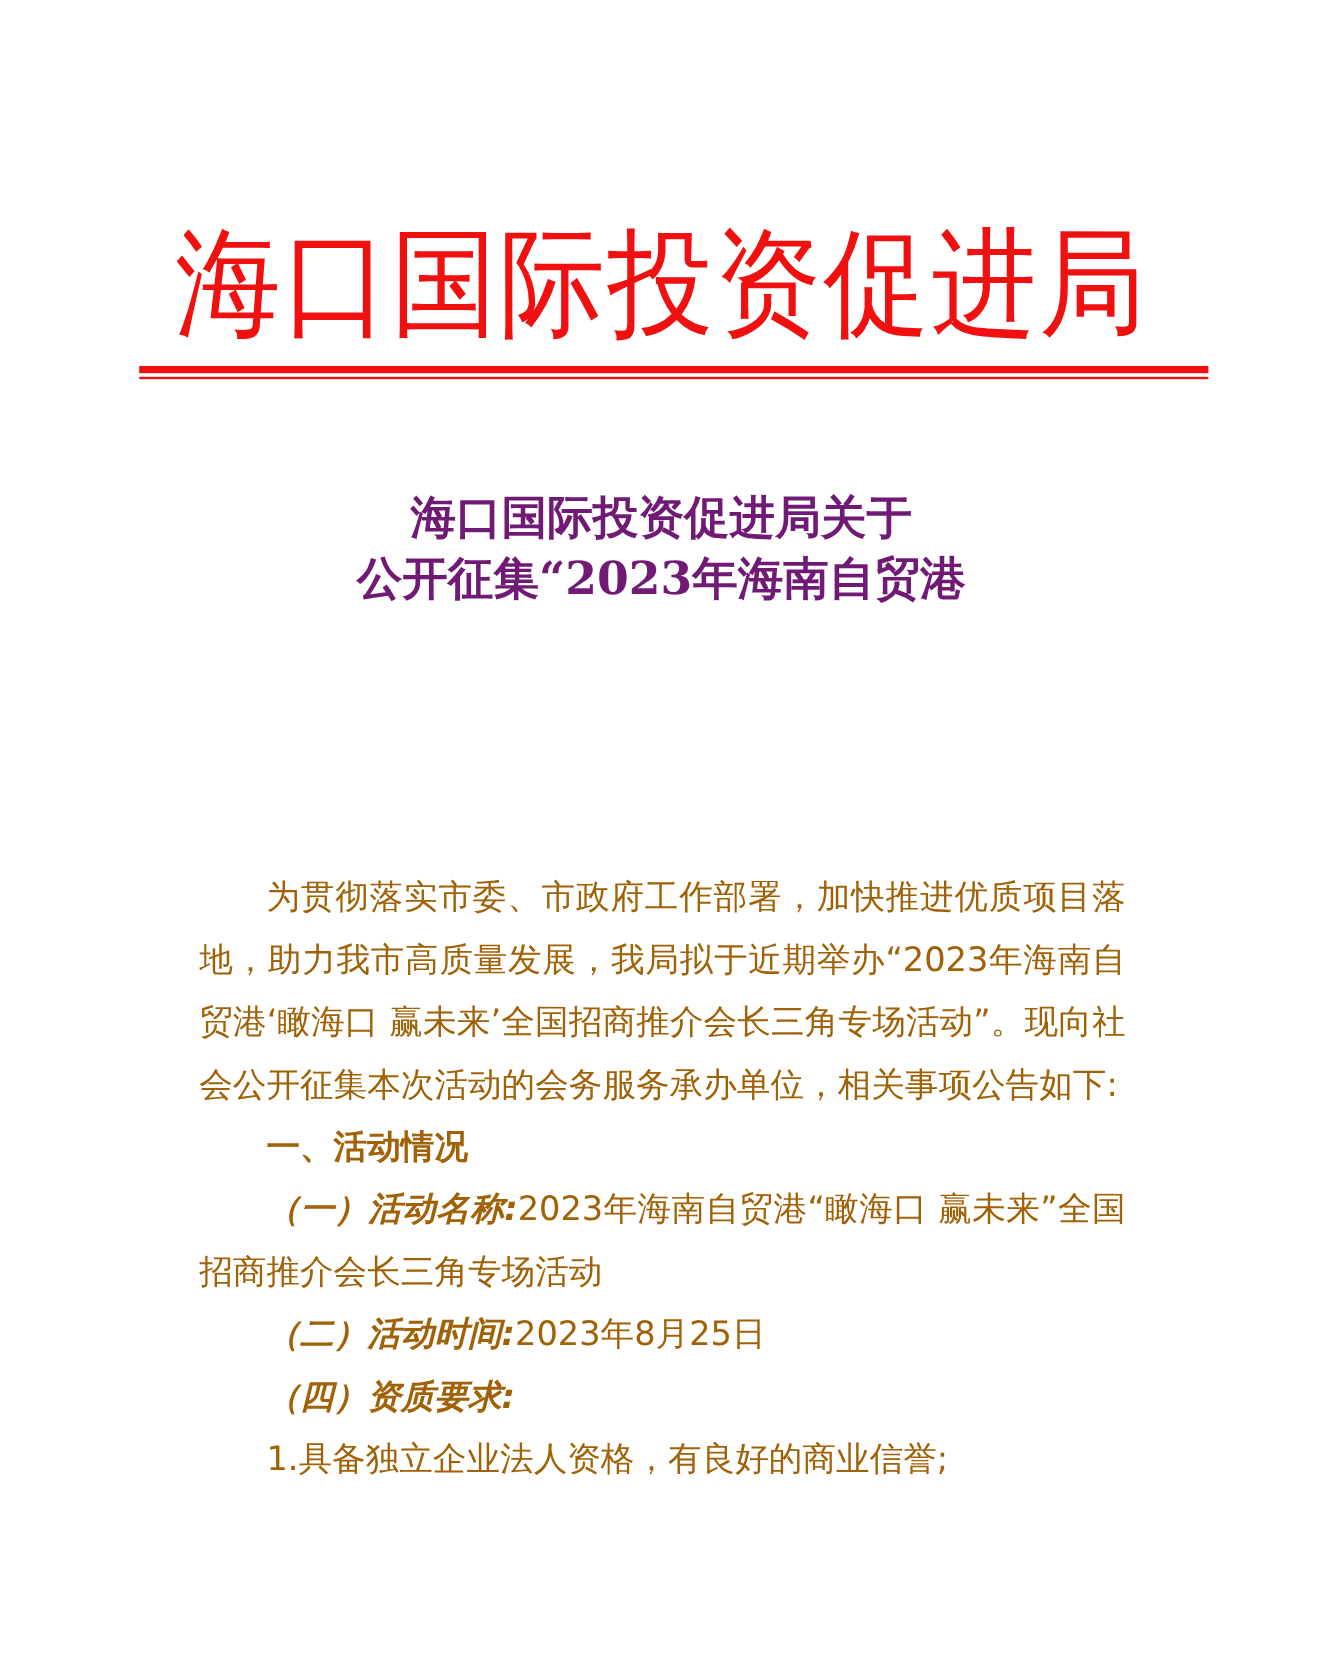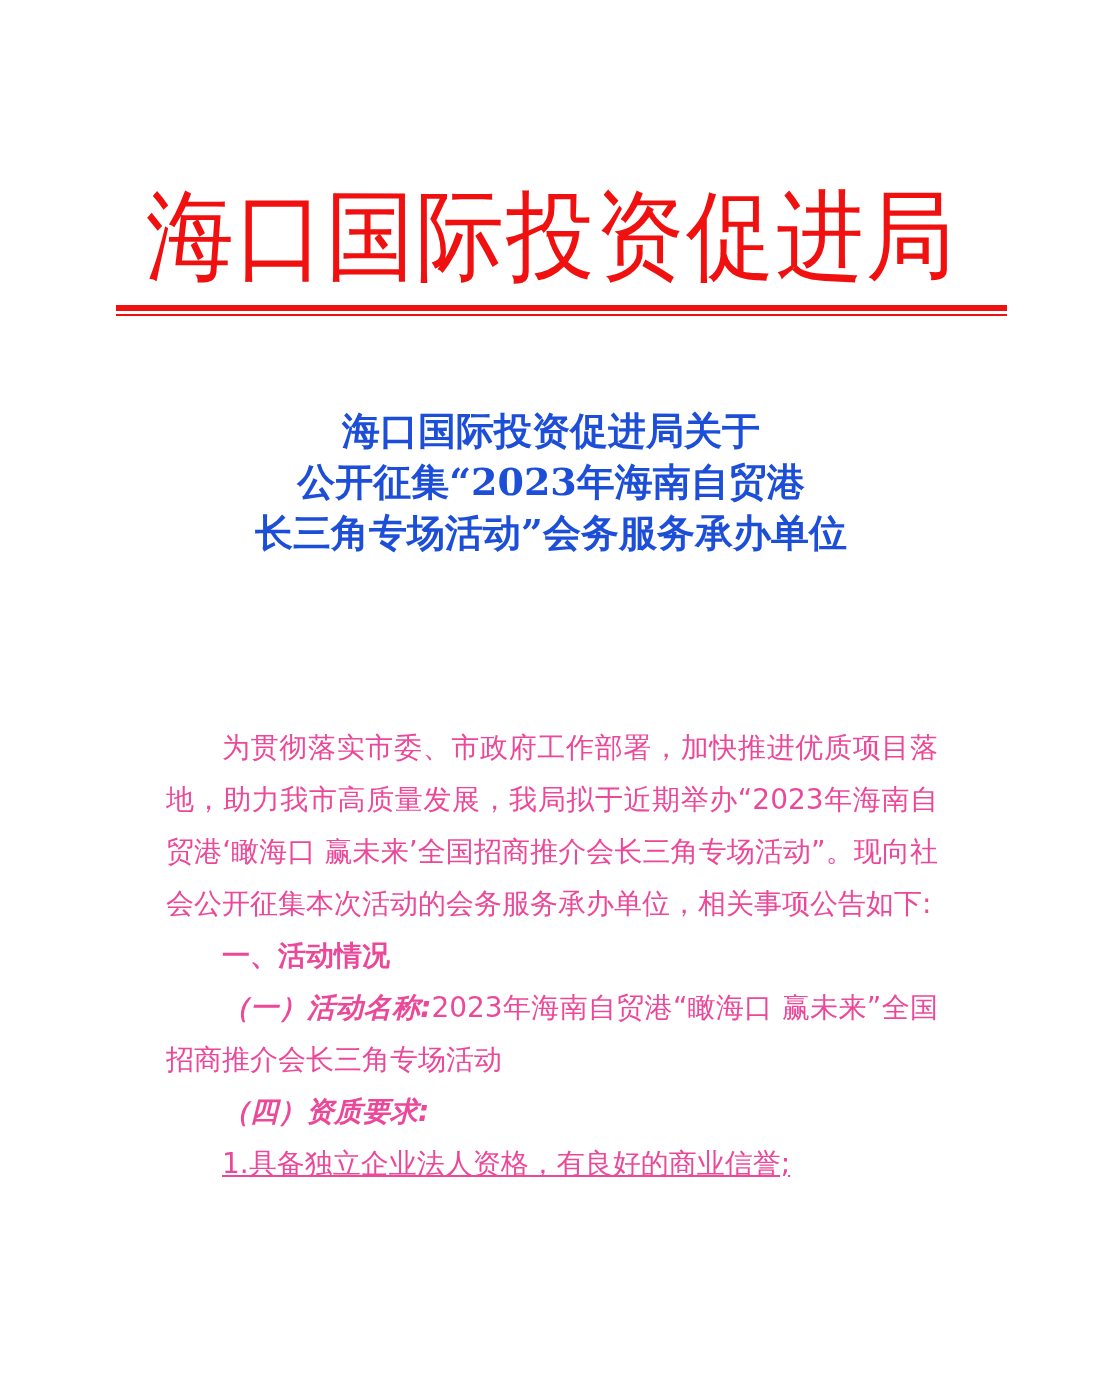--- a/index.html
+++ b/index.html
@@ -48,54 +48,54 @@
     .title {
       position: absolute;
       left: 0;
       top: 405px;
       width: 1102px;
       text-align: center;
       font-family: "DejaVu Serif", "Liberation Serif", serif;
       font-weight: bold;
       font-size: 38px;
       line-height: 51px;
-      color: #1d4ed8;
+      color: #701a75;
     }
     .title div { white-space: nowrap; }
     .body-text {
       position: absolute;
       left: 166px;
       top: 722px;
       width: 772px;
       font-family: "DejaVu Sans", "Liberation Sans", sans-serif;
       font-size: 28px;
       line-height: 52px;
-      color: #ec4899;
+      color: #a16207;
       text-align: justify;
     }
     .para { margin: 0; text-indent: 2em; }
     .heading { margin: 0; text-indent: 2em; font-weight: bold; }
     .item { margin: 0; text-indent: 2em; }
     .item .label { font-weight: bold; font-style: italic; }
-    .list-item { margin: 0; text-indent: 2em; text-decoration: underline; }
+    .list-item { margin: 0; text-indent: 2em; }
   </style>
 </head>
 <body>
 
 <div>
   <div class="masthead">海口国际投资促进局</div>
   <div class="rule-thick"></div>
   <div class="rule-thin"></div>
 </div>
 
 <div class="title">
   <div>海口国际投资促进局关于</div>
   <div>公开征集“2023年海南自贸港</div>
-  <div>长三角专场活动”会务服务承办单位</div>
 </div>
 
 <div class="body-text">
   <p class="para">为贯彻落实市委、市政府工作部署，加快推进优质项目落地，助力我市高质量发展，我局拟于近期举办“2023年海南自贸港‘瞰海口 赢未来’全国招商推介会长三角专场活动”。现向社会公开征集本次活动的会务服务承办单位，相关事项公告如下:</p>
   <p class="heading">一、活动情况</p>
   <p class="item"><span class="label">（一）活动名称:</span><span>2023年海南自贸港“瞰海口 赢未来”全国招商推介会长三角专场活动</span></p>
+  <p class="item"><span class="label">（二）活动时间:</span><span>2023年8月25日</span></p>
   <p class="item"><span class="label">（四）资质要求:</span><span></span></p>
   <p class="list-item">1.具备独立企业法人资格，有良好的商业信誉;</p>
 </div>
 
 </body></html>

